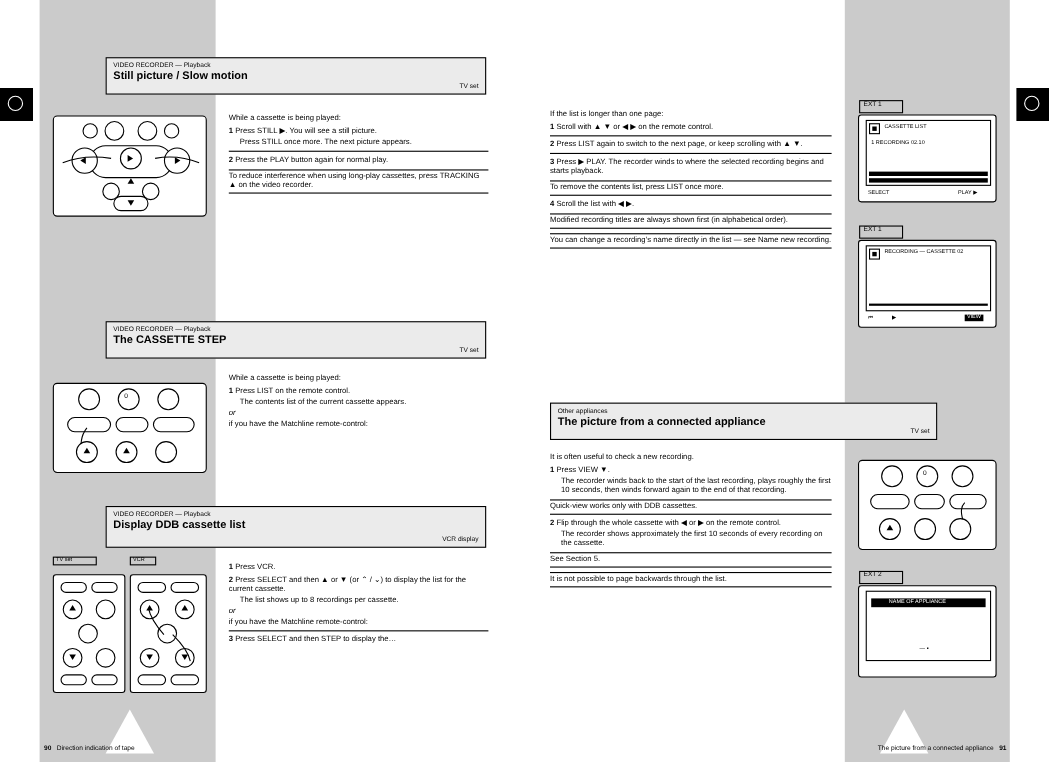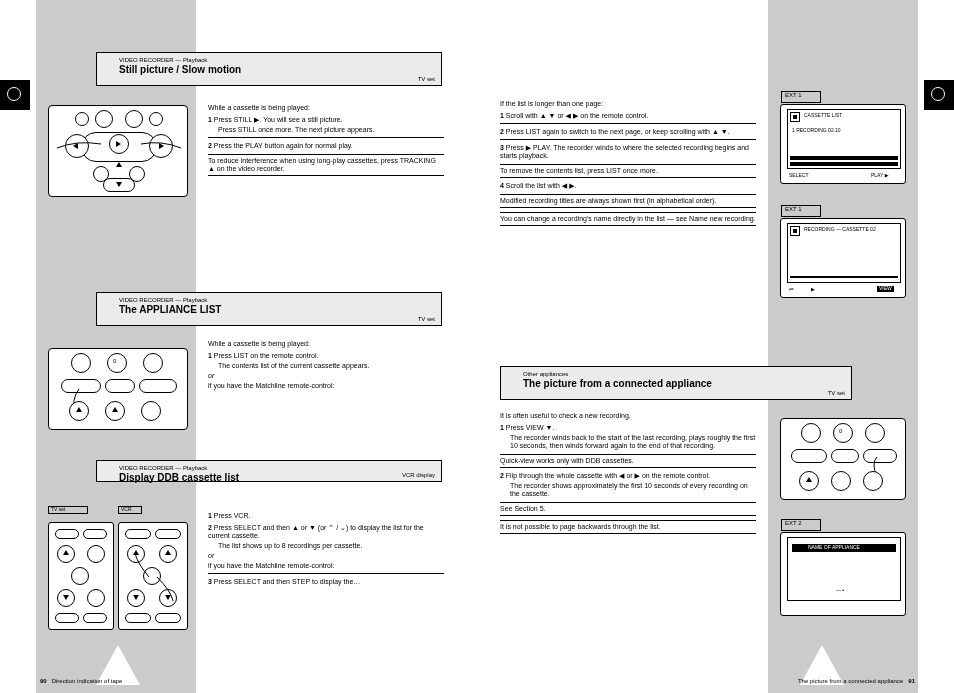--- a/index.html
+++ b/index.html
@@ -22,21 +22,21 @@
   
   .osd      { position:absolute; background:#fff; border:1px solid #000; }
   .osd .tag { position:absolute; left:0; top:-14px; height:12px;
               background:#cbcbcb; border:1px solid #000;
               font-size:6px; padding:0 3px; }
   .osd .bar { position:absolute; background:#000; height:4px; }
   .osd .cap { position:absolute; font-size:5px; }
 
   
   .hbox     { position:absolute; background:#ebebeb; border:1px solid #000;
-              padding:4px 22px; font-size:10px; font-weight:bold; }
+              padding:4px 6px; font-size:10px; font-weight:bold; }
   .hbox .sub{ display:block; font-size:6px; font-weight:normal; }
   .hbox .tag{ display:block; font-size:6px; font-weight:normal; }
 
   
   .txt      { position:absolute; width:260px; }
   .txt p.step { margin:4px 0 2px 0; }
   .txt p.step b { font-weight:bold; }
   .txt p.or   { font-style:italic; margin:2px 0; }
   .txt p.note { border-top:1px solid #000; border-bottom:1px solid #000;
                 padding:2px 0; margin:4px 0; }
@@ -234,25 +234,25 @@
   </div>
 
   <div class="hbox" style="left:96px; top:52px; width:346px; height:34px;">
     <span class="tag">VIDEO RECORDER — Playback</span>
     <span>Still picture / Slow motion</span>
     <span class="sub" style="position:absolute; right:6px; bottom:2px;">TV set</span>
   </div>
 
   <div class="hbox" style="left:96px; top:292px; width:346px; height:34px;">
     <span class="tag">VIDEO RECORDER — Playback</span>
-    <span>The APPLIANCE LIST</span>
+    <span>The CASSETTE STEP</span>
     <span class="sub" style="position:absolute; right:6px; bottom:2px;">TV set</span>
   </div>
 
-  <div class="hbox" style="left:96px; top:460px; width:346px; height:22px;">
+  <div class="hbox" style="left:96px; top:460px; width:346px; height:38px;">
     <span class="tag">VIDEO RECORDER — Playback</span>
     <span>Display DDB cassette list</span>
     <span class="sub" style="position:absolute; right:6px; bottom:2px;">VCR display</span>
   </div>
 
 
   <div class="hbox" style="left:500px; top:366px; width:352px; height:34px;">
     <span class="tag">Other appliances</span>
     <span>The picture from a connected appliance</span>
     <span class="sub" style="position:absolute; right:6px; bottom:2px;">TV set</span>

